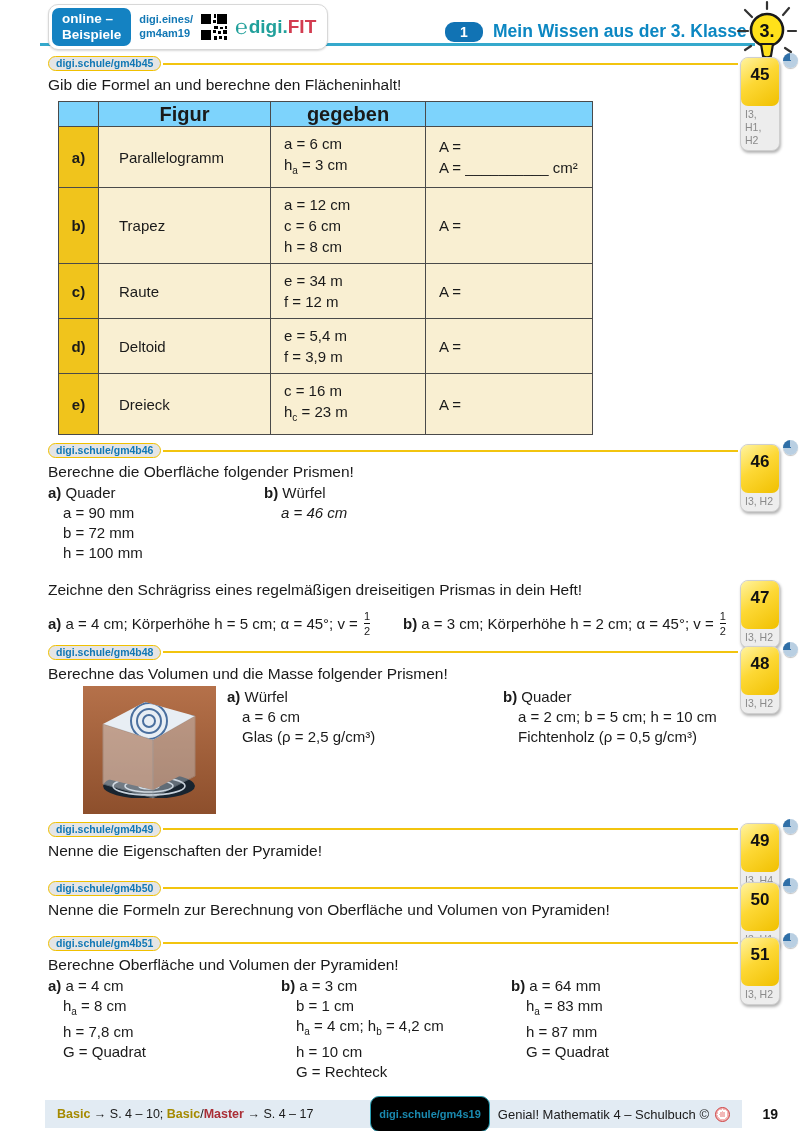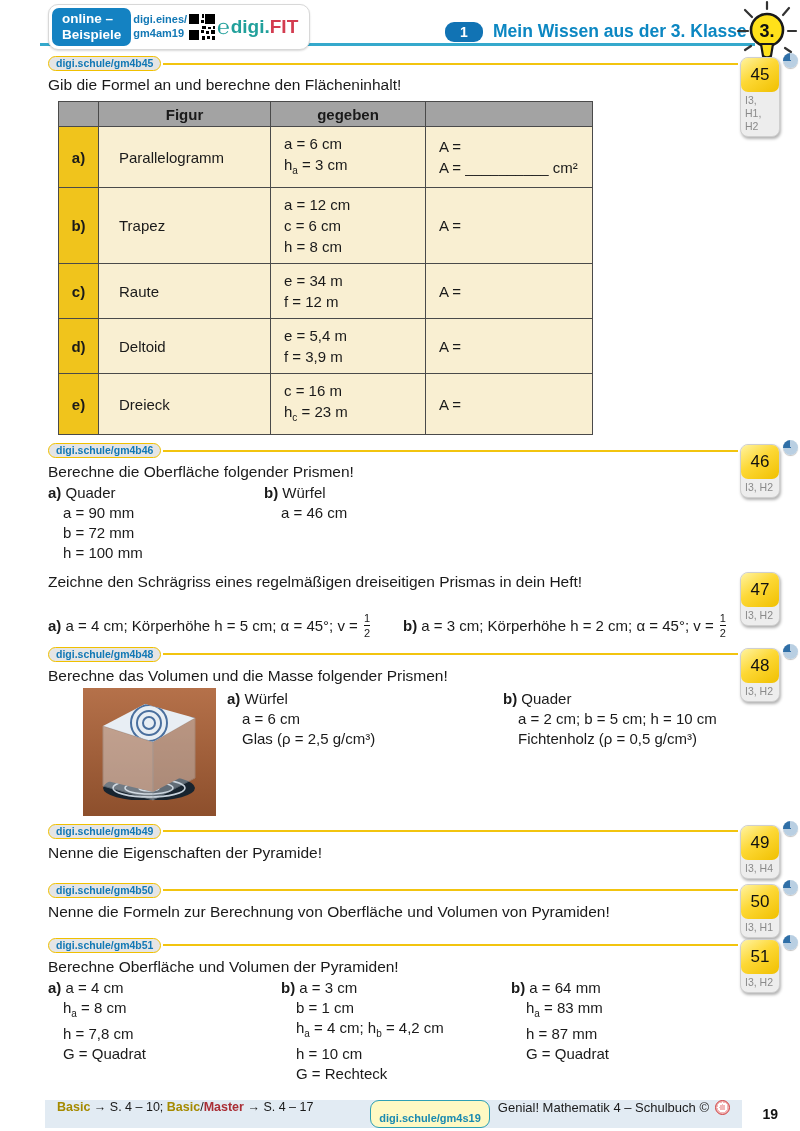--- a/index.html
+++ b/index.html
@@ -3,21 +3,21 @@
 <meta charset="utf-8">
 <style>
   * { margin:0; padding:0; box-sizing:border-box; }
   body { background:#888; font-family:"Liberation Sans", sans-serif; }
   .page { position:relative; width:800px; height:1131px; background:#fff; margin:0 auto;
           overflow:hidden; color:#1a1a1a; font-size:15px; }
 
   
   .teal-line { position:absolute; top:43px; left:40px; width:715px; height:3px; background:#35a9cc; }
   .hdr-left { position:absolute; top:4px; left:48px; display:flex; align-items:stretch;
-              background:#fff; border:1px solid #d8d8d8; border-radius:10px; padding:3px; 
+              background:#fff; border:1px solid #d8d8d8; border-radius:10px; padding:3px; gap:6px;
               box-shadow:0 1px 2px rgba(0,0,0,.15); }
   .online-box { background:#1482c2; border-radius:7px; color:#fff; font-weight:bold; font-size:13.5px;
                 line-height:1.2; padding:3px 10px; }
   .link-box { color:#1278b5; font-weight:bold; font-size:11px; line-height:1.25; padding:3px 2px; align-self:center; }
   .qr { width:26px; height:26px; align-self:center; background:#fff; position:relative; }
   .qr svg { display:block; }
   .logo-box { display:flex; align-items:center; font-size:19px; font-weight:bold; padding:0 8px 0 2px; }
   .logo-e { color:#21a09b; font-size:21px; margin-right:1px; }
   .logo-digi { color:#21a09b; }
   .logo-fit { color:#d33c50; }
@@ -31,64 +31,64 @@
   .content { position:absolute; top:56px; left:48px; right:46px; }
   .ex { position:relative; }
   .tagrow { display:flex; align-items:center; height:15px; margin:0 16px 3px 0; }
   .tag { border:1.5px solid #f0c000; border-radius:9px; background:#e5e5e5; color:#1278b5;
          font-size:10.5px; font-weight:bold; line-height:13px; padding:0 7px; white-space:nowrap; }
   .rule { flex:1; height:2px; background:#f2c40f; margin-left:2px; }
   .extitle { font-size:15.5px; line-height:21px; }
   .badgewrap { position:absolute; right:-26px; top:1px; width:40px; background:#ededed;
                border:1px solid #cfcfcf; border-radius:8px; box-shadow:1px 2px 3px rgba(0,0,0,.3); z-index:3; }
   .badgenum { background:linear-gradient(145deg,#fff3a0 0%,#fdd835 45%,#f0c000 100%);
-              border-radius:7px; height:34px; line-height:33px; text-align:center;
-              font-weight:normal; font-size:17px; color:#111; }
+              border-radius:7px; height:48px; line-height:33px; text-align:center;
+              font-weight:bold; font-size:17px; color:#111; }
   .badgecodes { font-size:10.5px; color:#8a8a8a; padding:2px 4px 3px; line-height:1.25; }
   .pie { position:absolute; top:-5px; right:-19px; width:15px; height:15px; border-radius:50%;
          background:conic-gradient(from 270deg,#2f6fa7 0 90deg,#b9cfe2 90deg 360deg);
          box-shadow:0 1px 1px rgba(0,0,0,.25); }
 
   
   table.fig { border-collapse:collapse; margin:6px 0 8px 10px; }
   table.fig th, table.fig td { border:1px solid #4a4a4a; }
-  table.fig th { background:#a3a3a3; font-size:15px; font-weight:bold; height:25px; }
+  table.fig th { background:#7dd3fc; font-size:20px; font-weight:bold; height:25px; }
   td.c-letter { background:#f0c41c; width:40px; text-align:center; font-weight:bold; }
   td.c-figur { background:#f9efd2; width:172px; padding-left:20px; }
   td.c-geg { background:#f9efd2; width:155px; padding:6px 4px 6px 13px; line-height:21px; }
   td.c-ans { background:#f9efd2; width:167px; padding:6px 4px 6px 13px; line-height:21px; }
   sub { font-size:10px; }
 
   
   .cols { display:flex; margin-top:1px; }
   .pline { line-height:20px; }
   .pline.indent { padding-left:15px; }
   .cols46 .col:nth-child(1){ width:216px; } .cols46 .col:nth-child(2){ width:215px; }
-  .cols46 .col:nth-child(2) .indent { padding-left:17px; }
+  .cols46 .col:nth-child(2) .indent { padding-left:17px;font-style:italic; }
   .cols51 .col:nth-child(1){ width:233px; } .cols51 .col:nth-child(2){ width:230px; }
   .cols48 .col:nth-child(1){ width:276px; }
 
   
-  .parts47 { display:flex; margin-top:20px; line-height:28px; }
+  .parts47 { display:flex; margin-top:10px; line-height:28px; }
   .part47:first-child { width:355px; }
   .frac { display:inline-block; vertical-align:middle; text-align:center; font-size:11px;
           line-height:1.1; margin:0 2px 3px; }
   .frac .den { display:block; border-top:1px solid #111; padding-top:1px; }
 
   
   .ex48row { display:flex; margin-top:2px;padding-left:35px; }
   .cubephoto { width:133px; height:128px; margin-right:11px; flex:none; }
 
   
   .footer { position:absolute; left:0; right:0; bottom:0; height:34px; background:#fff; }
   .fbar { position:absolute; left:45px; right:58px; top:3px; bottom:3px; background:#e2ebf3;
-          display:flex; padding:0 12px; font-size:12.5px; }
+          display:flex; align-items:center; padding:0 12px; font-size:12.5px; }
   .fseg.basic { color:#a58a00; font-weight:bold; }
   .fseg.master { color:#aa2e36; font-weight:bold; }
-  .ftag { margin-left:auto; border:1.5px solid #2da0b4; border-radius:9px; background:#fef9c3;
+  .ftag { margin-left:auto; border:1.5px solid #2da0b4; border-radius:9px; background:#000000;
           color:#1a8ab0; font-weight:bold; font-size:11px; padding:11px 8px; }
   .fimprint { margin-left:8px; font-size:13px; }
   .flogo { width:15px; height:15px; border:1.5px solid #d04040; border-radius:50%; margin-left:6px;
            background:radial-gradient(circle at 50% 50%, #f2b8b8 0 3px, #fff 3px 5px, #f2b8b8 5px); }
   .fpage { position:absolute; right:22px; top:50%; transform:translateY(-50%);
            font-weight:bold; font-size:14px; color:#111; }
 </style>
 </head>
 <body>
 
@@ -212,21 +212,21 @@
                 <div>h<sub>c</sub> = 23 m</div>
               </td>
               <td class="c-ans">
                 <div>A =</div>
               </td>
             </tr>
           </tbody>
       </table>
     </div>
 
-    <div class="ex" style="margin-bottom:8px;">
+    <div class="ex" style="margin-bottom:16px;">
       <div class="tagrow">
           <span class="tag">digi.schule/gm4b46</span>
           <span class="rule"></span>
         </div>
       <div class="badgewrap">
         <div class="badgenum">46</div>
         <div class="badgecodes">I3, H2</div>
         <span class="pie"></span>
       </div>
       <div class="extitle">Berechne die Oberfläche folgender Prismen!</div>

